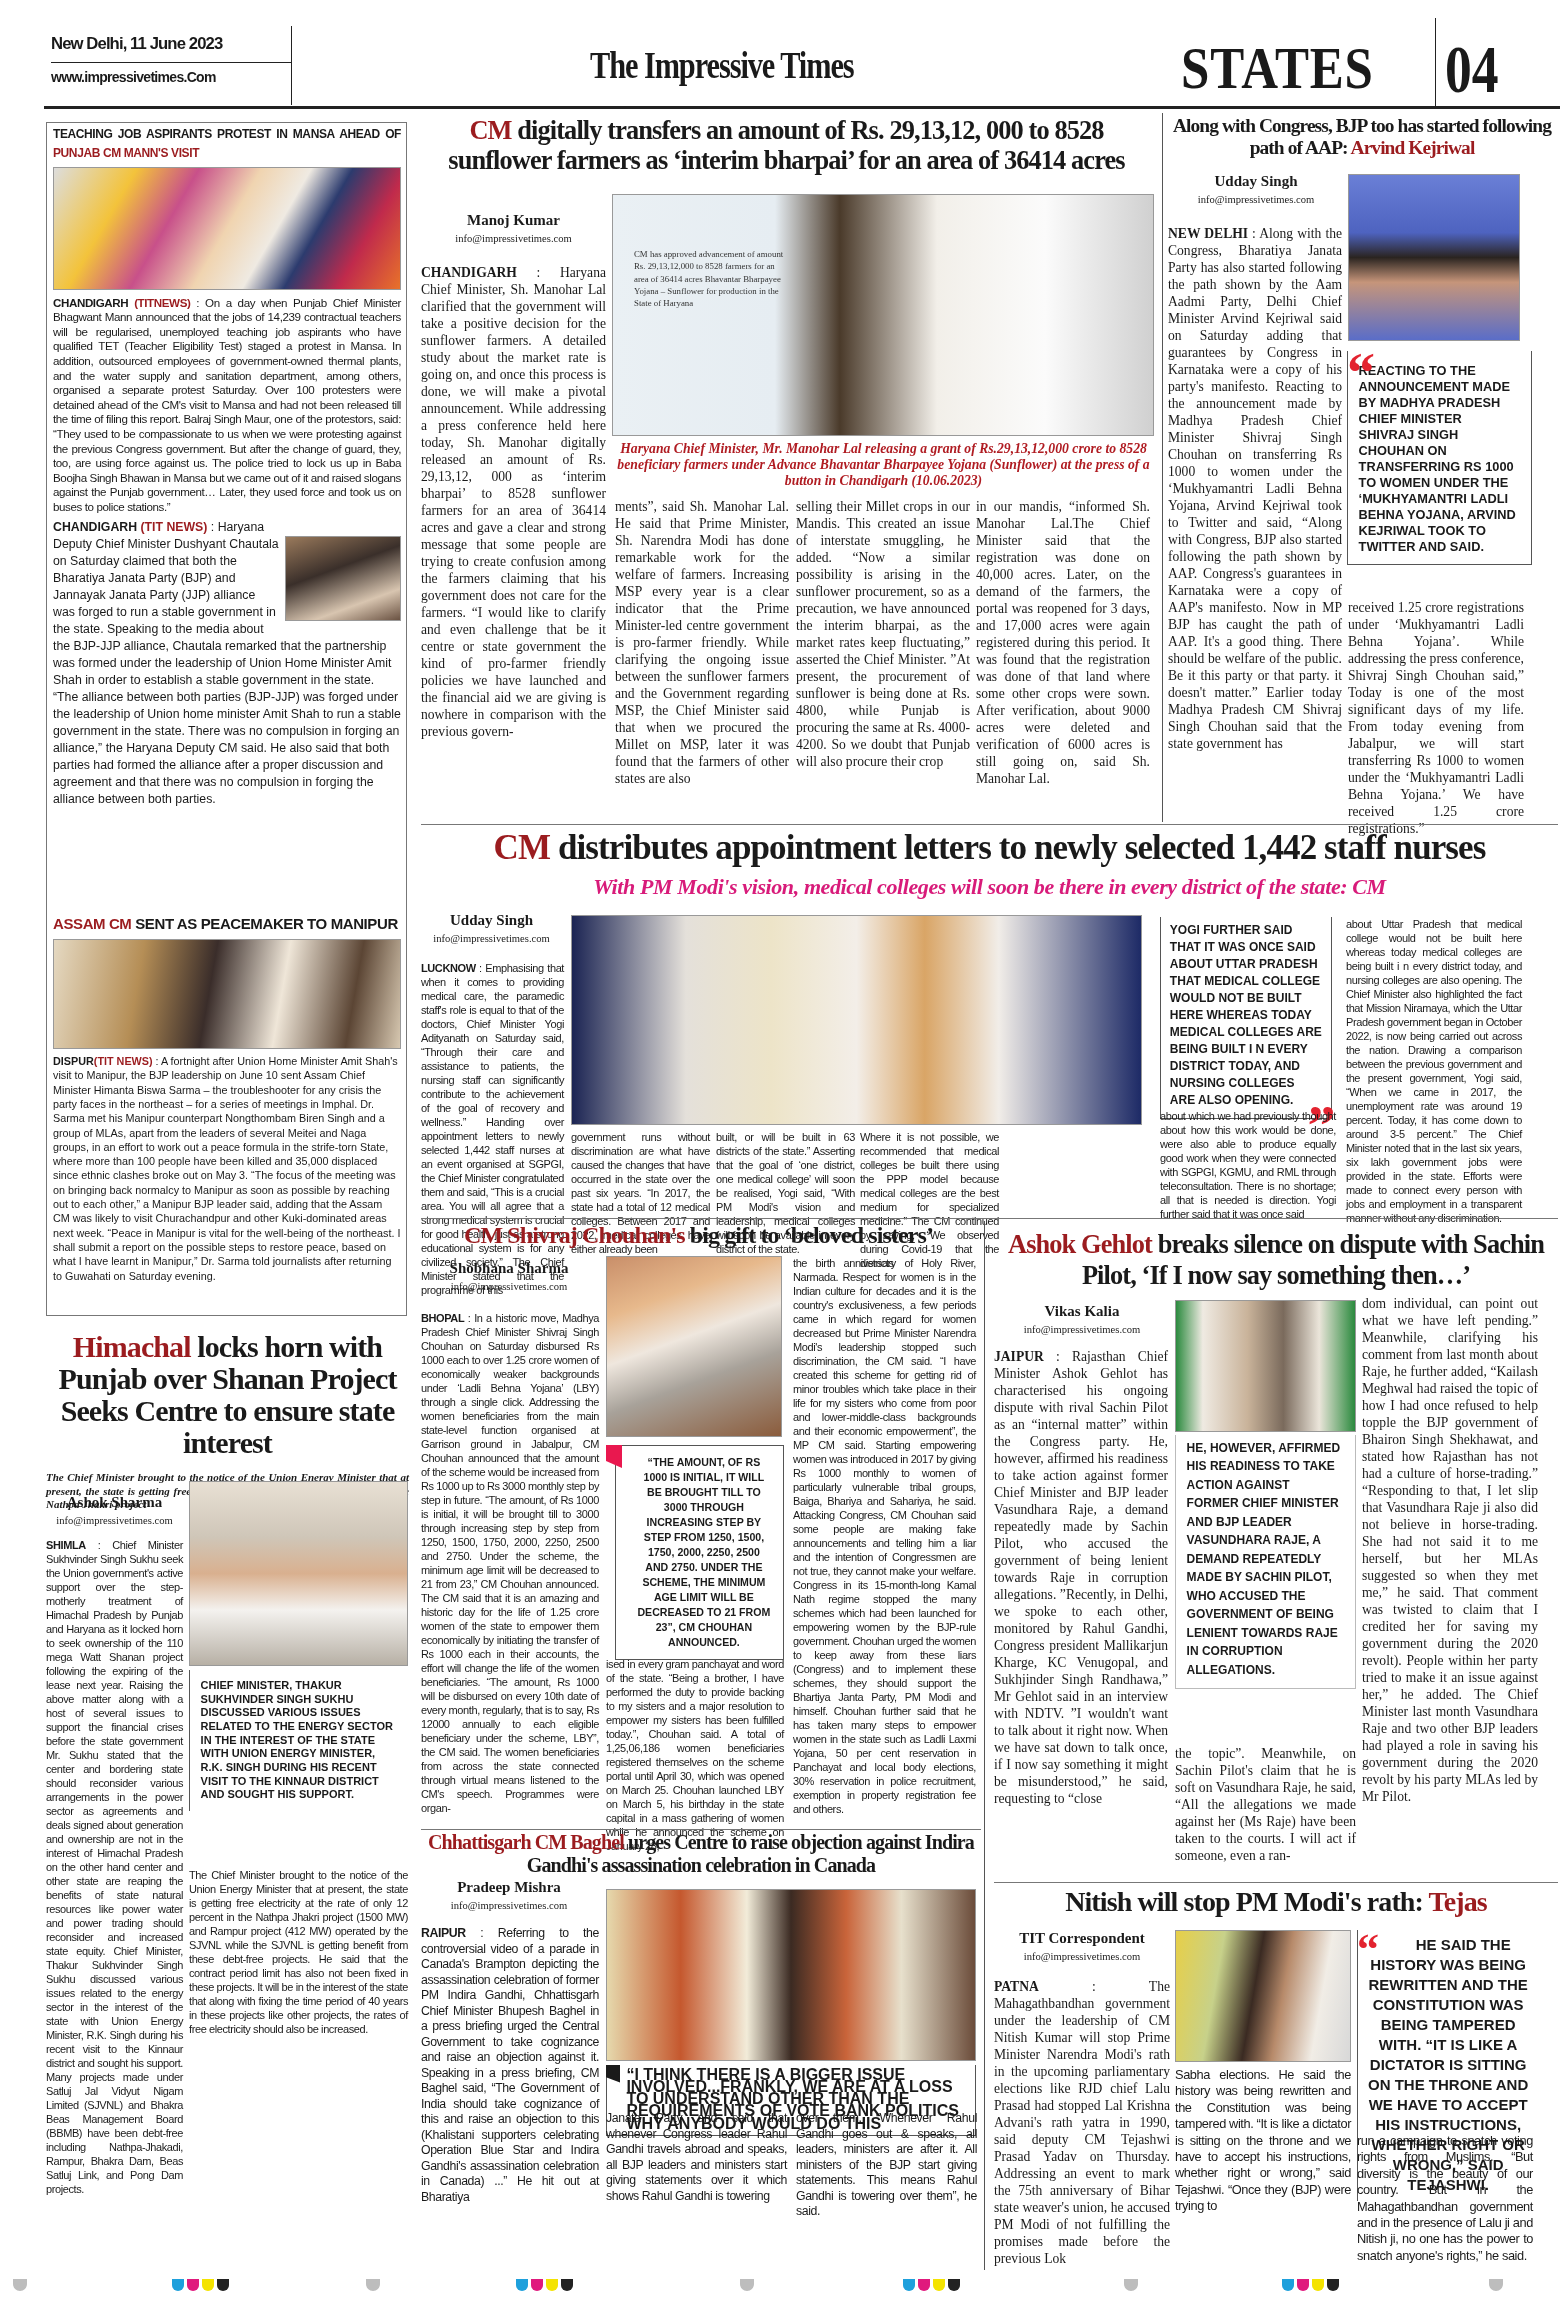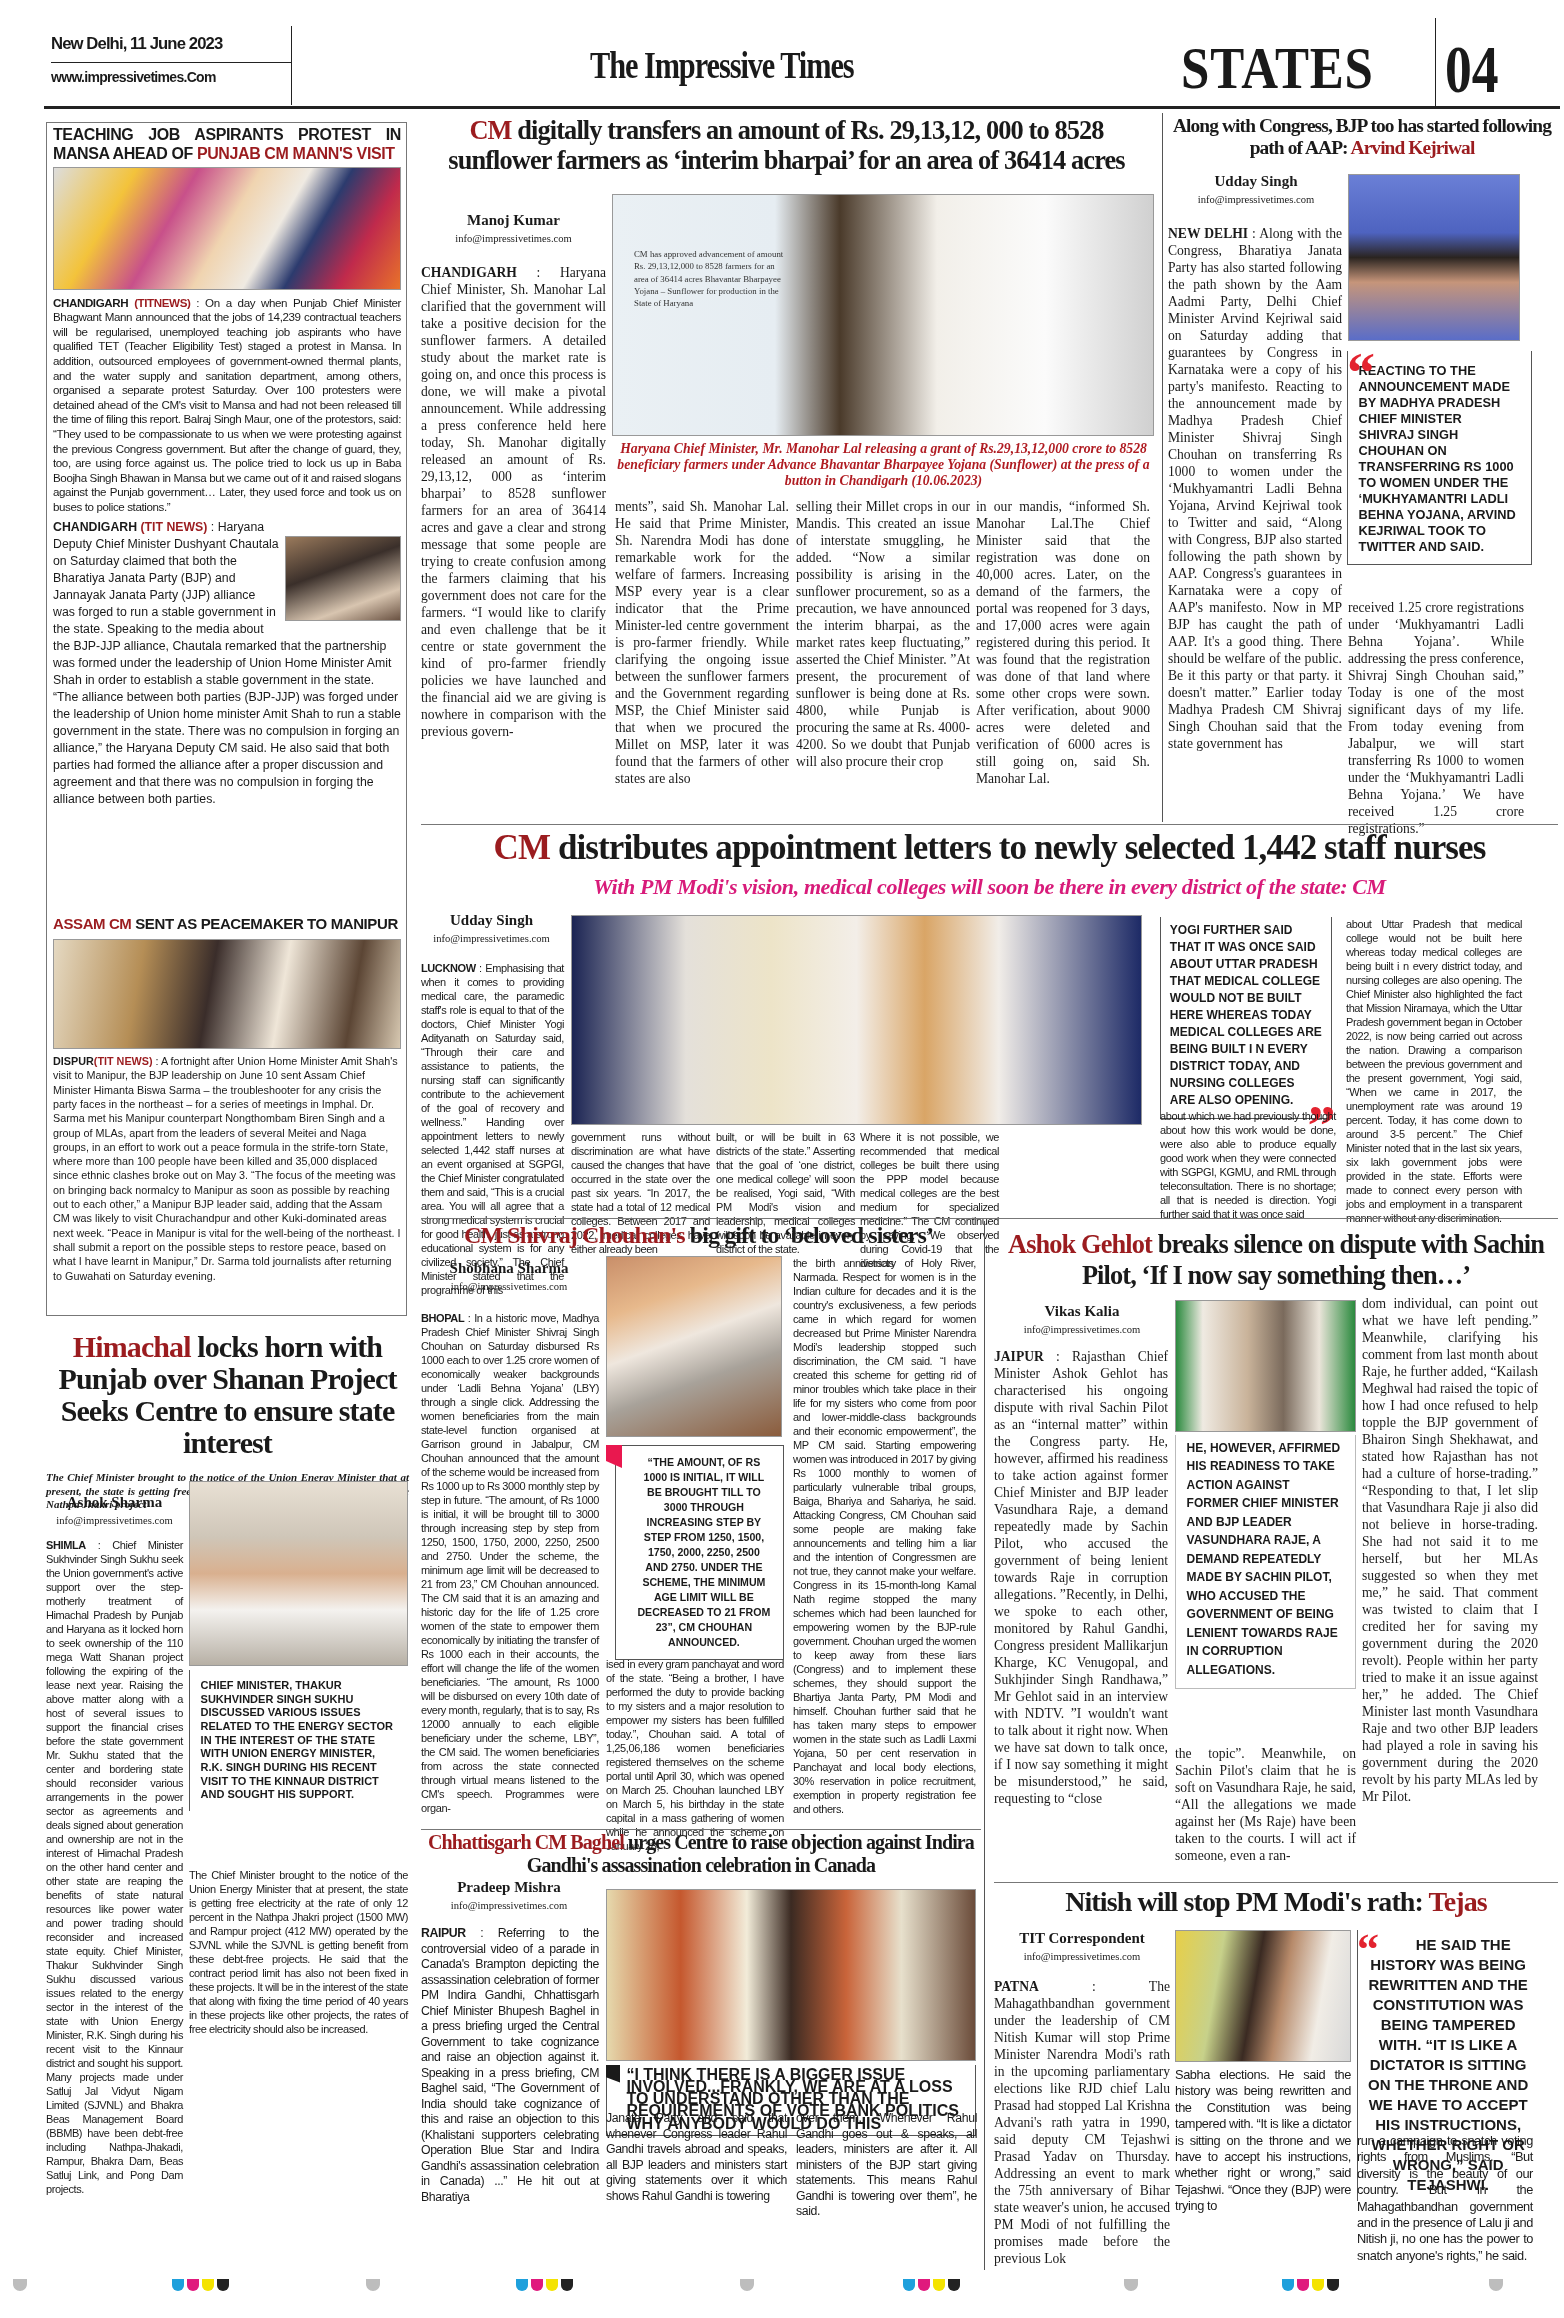--- a/index.html
+++ b/index.html
@@ -34,21 +34,21 @@
   <div class="abs" style="left:546px;top:26.4px;font-size:37px;font-family:'Liberation Serif',serif;font-weight:bold;letter-spacing:-1.3px;transform:scaleX(0.82);transform-origin:left">The Impressive Times</div>
   <div class="abs" style="left:1137px;top:16px;font-size:60px;font-weight:bold;font-family:'Liberation Serif',serif;letter-spacing:0.9px;transform:scaleX(0.85);transform-origin:left">STATES</div>
   <div class="rule-v" style="left:1391px;top:0;height:88px;background:#222"></div>
   <div class="abs" style="left:1401px;top:16px;font-size:67px;font-weight:bold;font-family:'Liberation Serif',serif;line-height:71px;transform:scaleX(0.8);transform-origin:left">04</div>
 </div>
 <div class="rule-h" style="left:44px;top:106px;width:1516px;height:2.6px;"></div>
 
 <div class="abs" style="left:46px;top:122px;width:361px;height:1194px;border:1.8px solid #777;"></div>
 
 <div class="abs" style="left:53px;top:125px;width:348px;">
-  <div class="cond" style="font-weight:bold;font-size:16px;line-height:19.4px;text-align:justify;">
+  <div class="cond" style="font-weight:bold;font-size:12px;line-height:19.4px;text-align:justify;">
     <span>TEACHING JOB ASPIRANTS PROTEST IN MANSA AHEAD OF</span>
     <span class="red">PUNJAB CM MANN'S VISIT</span>
   </div>
   <div class="photo" style="height:123px;margin-top:3.5px;background:linear-gradient(120deg,#ddd 0,#f3c33b 20%,#c8508a 35%,#f0d4b0 50%,#efeae2 62%,#2c3b6e 72%,#c02a4c 85%,#e8722a 100%);"></div>
   <div class="sm" style="margin-top:5.3px;">
     <b>CHANDIGARH</b> <b class="red">(TITNEWS)</b> <span>: On a day when Punjab Chief Minister Bhagwant Mann announced that the jobs of 14,239 contractual teachers will be regularised, unemployed teaching job aspirants who have qualified TET (Teacher Eligibility Test) staged a protest in Mansa. In addition, outsourced employees of government-owned thermal plants, and the water supply and sanitation department, among others, organised a separate protest Saturday. Over 100 protesters were detained ahead of the CM's visit to Mansa and had not been released till the time of filing this report. Balraj Singh Maur, one of the protestors, said: “They used to be compassionate to us when we were protesting against the previous Congress government. But after the change of guard, they, too, are using force against us. The police tried to lock us up in Baba Boojha Singh Bhawan in Mansa but we came out of it and raised slogans against the Punjab government… Later, they used force and took us on buses to police stations.”</span>
   </div>
 </div>
 
 <div class="abs" style="left:53px;top:515px;width:348px;">

